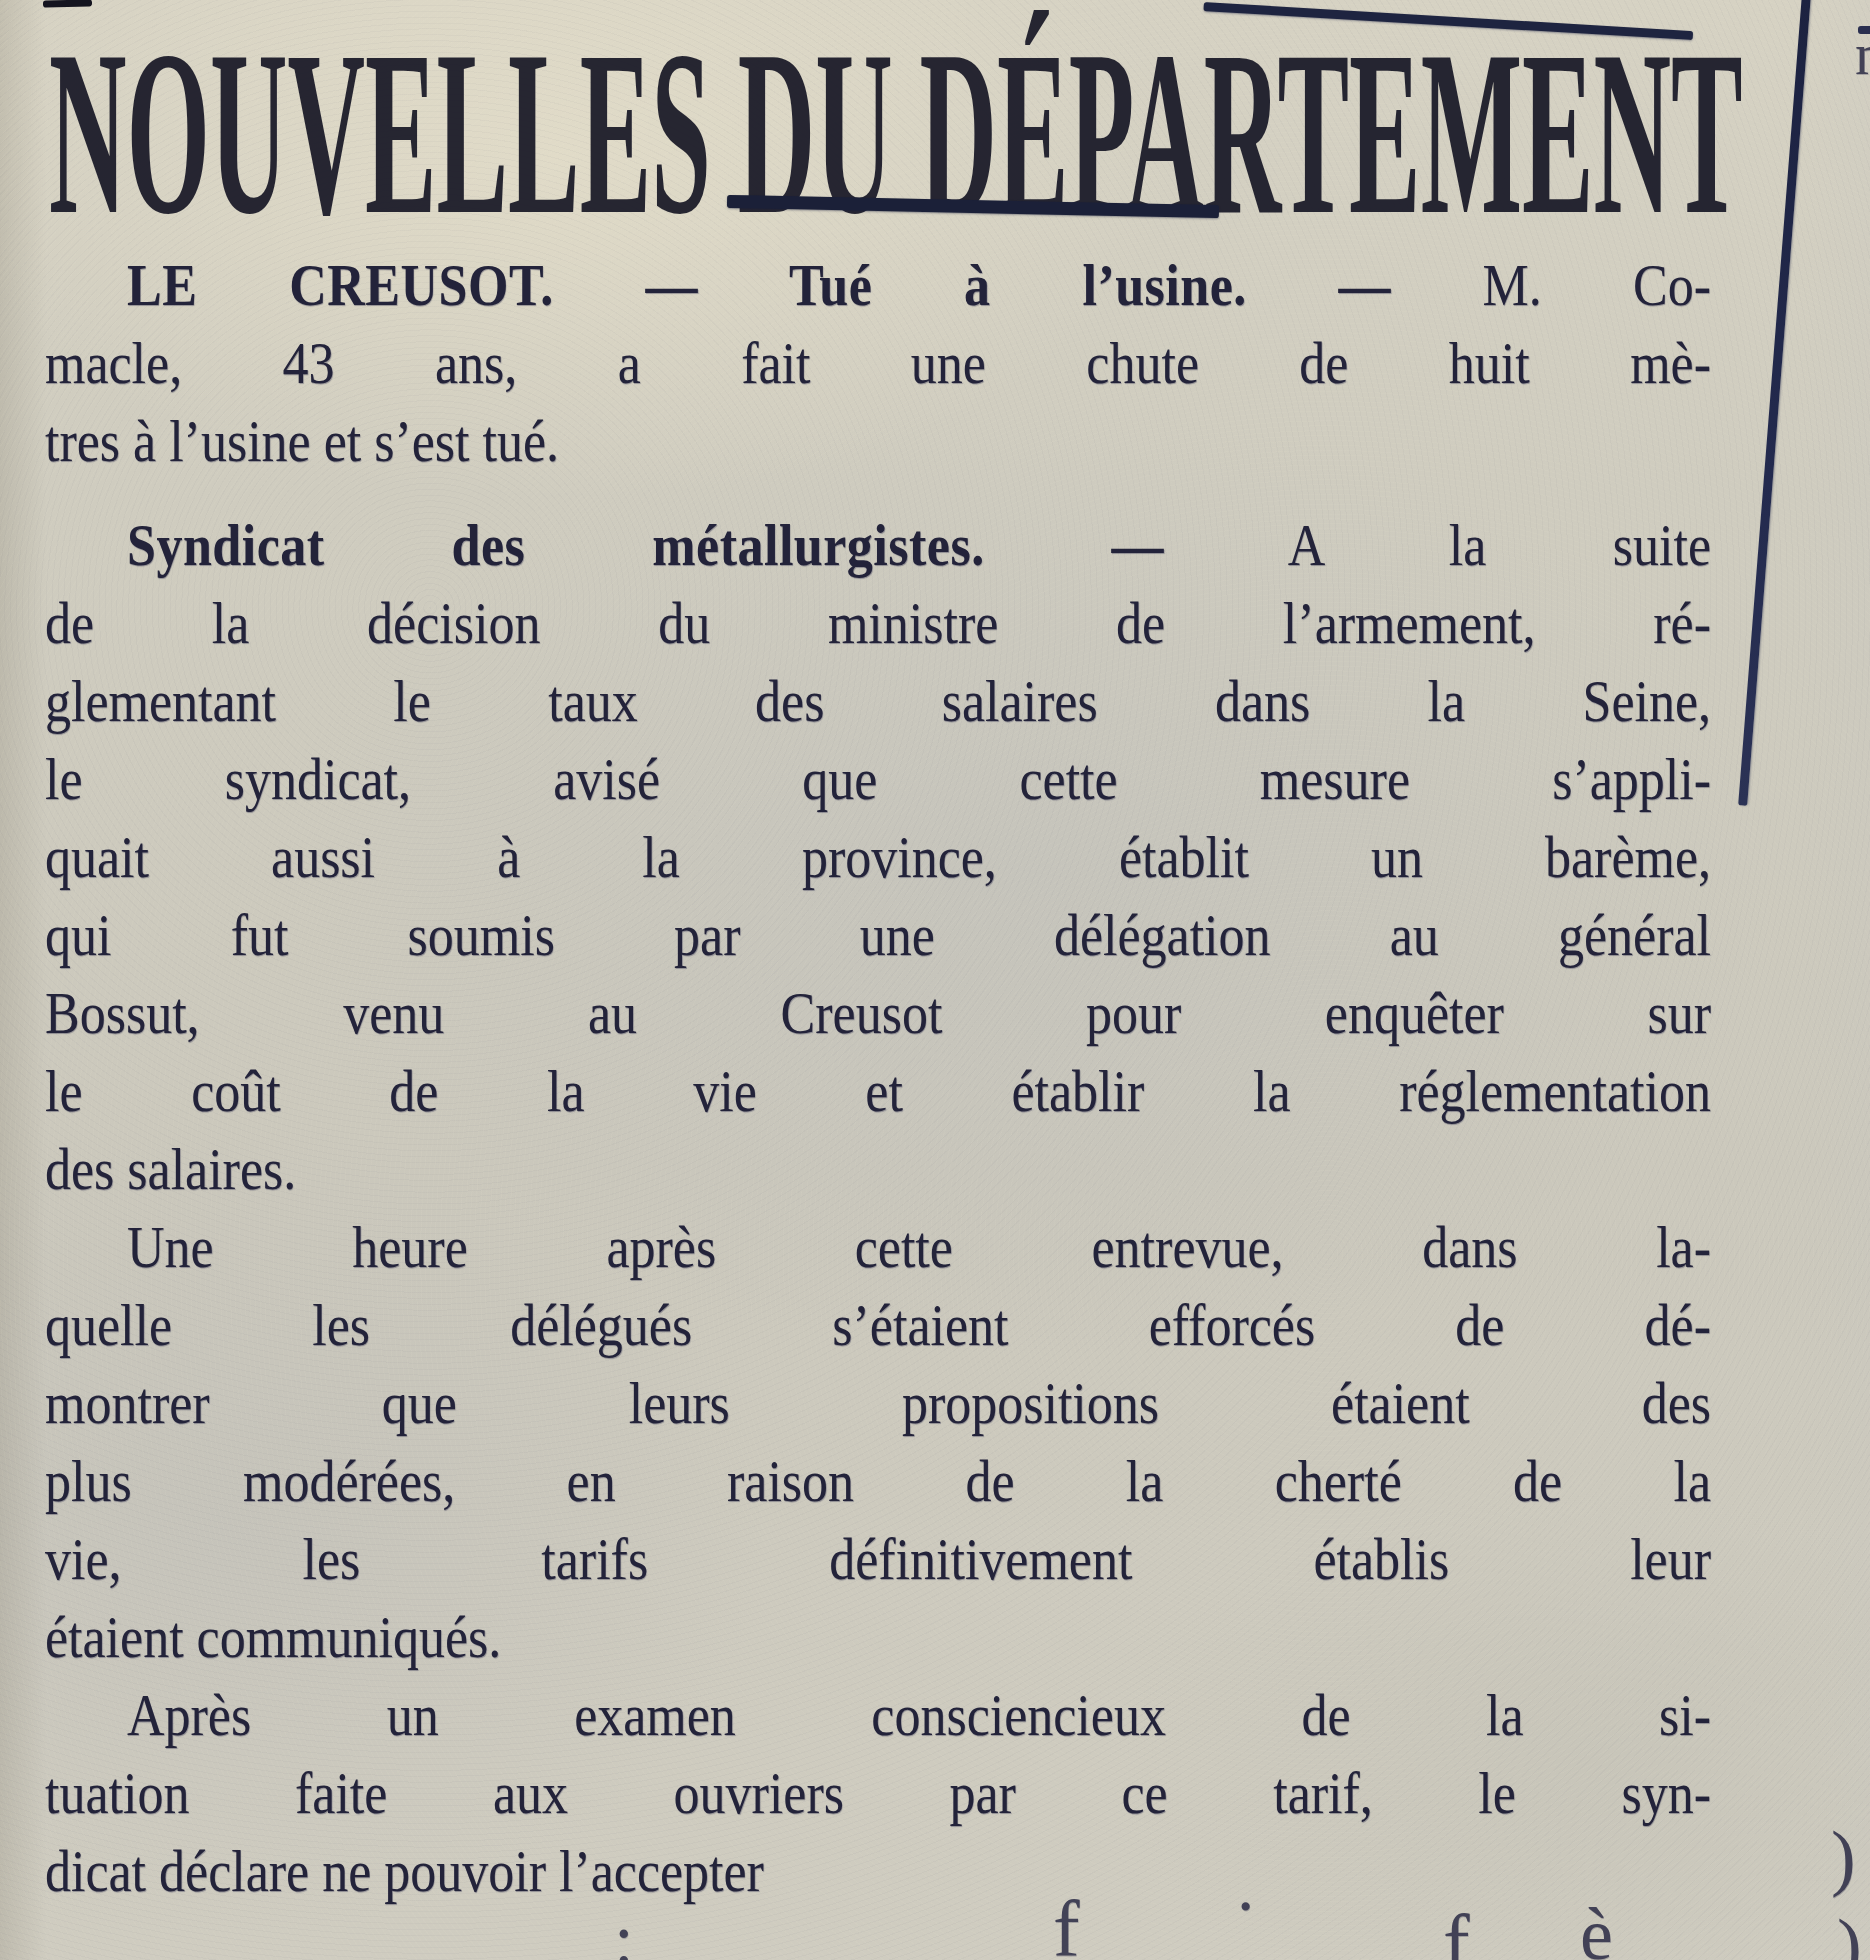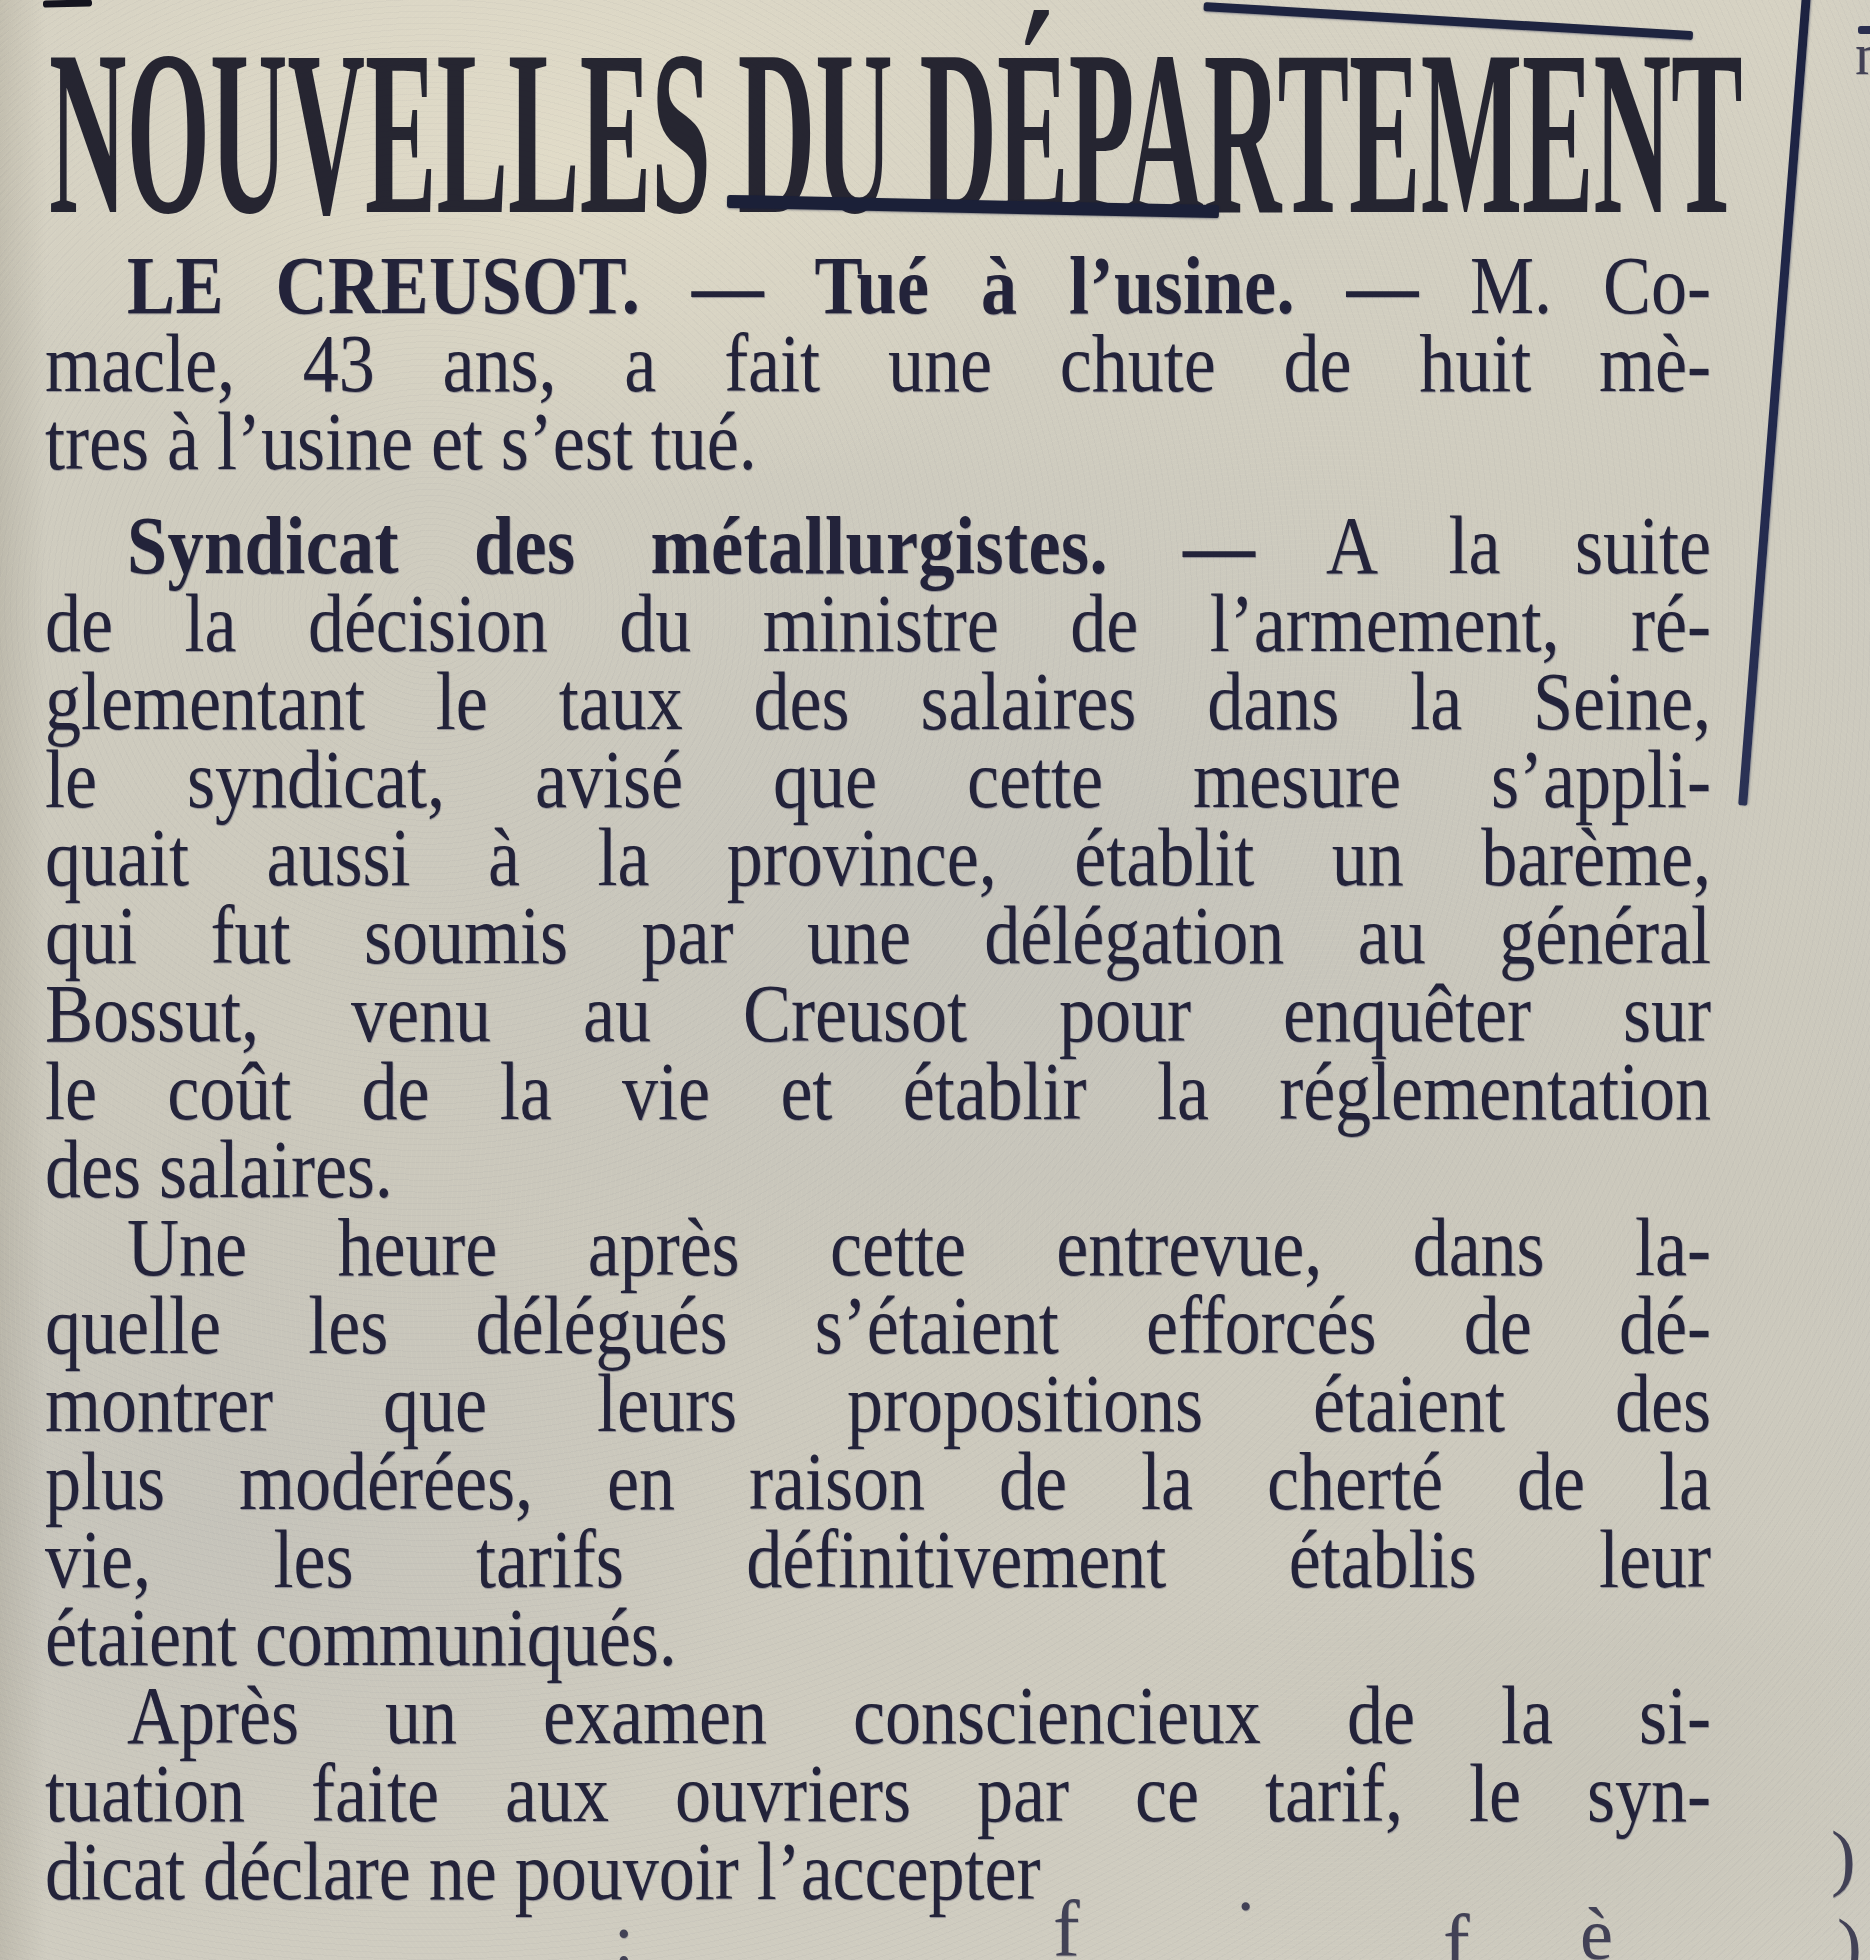--- a/index.html
+++ b/index.html
@@ -40,21 +40,21 @@
     fill-opacity:.93;
   }
   .headline-underline{
     position:absolute;left:727px;top:200px;width:492px;height:12.7px;
     background:#1b2038;transform:rotate(1.2deg);border-radius:2.9px;
     box-shadow:0 1px 2px rgba(25,30,60,.4);
   }
   
   .column{
     position:absolute;left:45px;top:250px;width:1666px;
-    font-size:72px;line-height:78px;
+    font-size:52px;line-height:78px;
     color:#23233a;
     text-shadow:0.6px 0.8px 0.7px rgba(35,35,70,0.35);
   }
   .line{
     text-align:justify;text-align-last:justify;
     white-space:nowrap;
     transform:scaleY(1.14);transform-origin:50% 78%;
   }
   .line.last{text-align-last:left;}
   .line.indent{text-indent:82px;}

